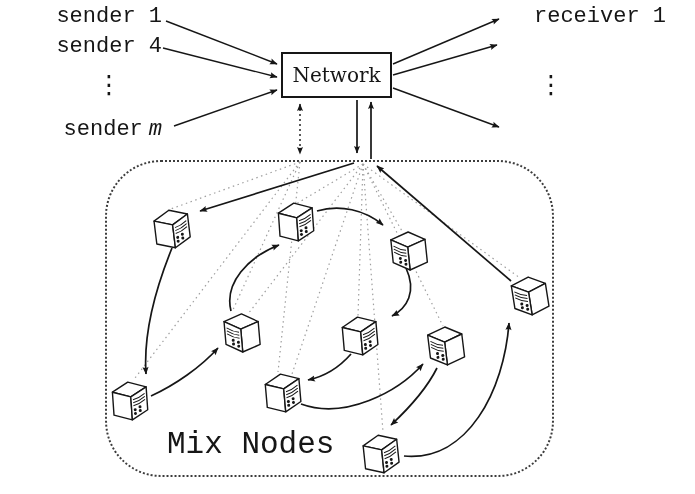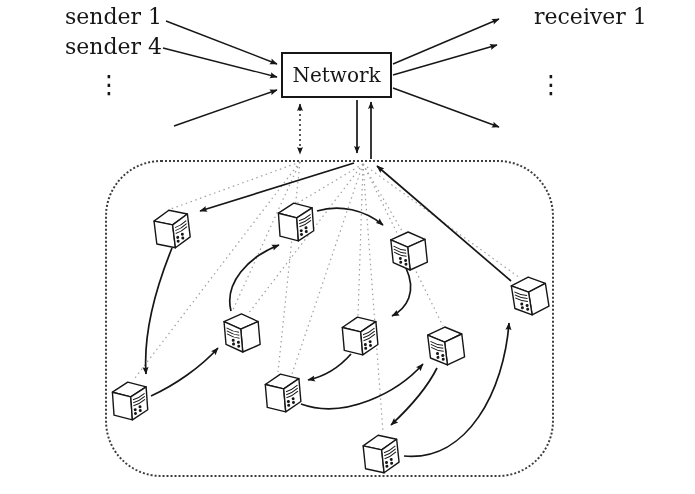--- a/index.html
+++ b/index.html
@@ -1,21 +1,21 @@
 <!DOCTYPE html>
 <html><head>
 <meta charset="utf-8">
 <style>
   html,body{margin:0;padding:0;background:#fff;}
   #figure{
     position:relative;width:695px;height:494px;background:var(--bg,#fff);
     font-family:"DejaVu Serif","Liberation Serif",serif;color:var(--ink,#161616);
     overflow:hidden;
   }
-  .label{position:absolute;font-size:22px;line-height:26px;white-space:nowrap;}
+  .label{position:absolute;font-size:22px;line-height:26px;white-space:nowrap;font-family:Liberation Mono, monospace;}
   .sender-label{left:18px;width:144px;text-align:right;}
   .receiver-label{left:534px;width:170px;text-align:left;}
   .mvar{font-style:italic;padding-left:6px;}
   .mvar:empty{display:none;padding-left:0;}
   .vdots{position:absolute;width:34px;text-align:center;font-size:25px;line-height:26px;
          font-family:"DejaVu Sans","Liberation Sans",sans-serif;}
   #handler-box{
     position:absolute;left:281px;top:52px;width:111px;height:46px;box-sizing:border-box;
     border:2px solid var(--ink,#161616);background:#fff;
     display:flex;flex-direction:column;align-items:center;justify-content:center;
@@ -36,29 +36,31 @@
   .node .dot{fill:var(--ink,#161616);stroke:none;}
 </style>
 </head>
 <body>
 
 <div id="figure" style="--ink: #161616; --fan: #9f9f9f; --bg: #ffffff;">
 
   <div class="label sender-label" style="top:4px"><span>sender 1</span></div>
   <div class="label sender-label" style="top:34px"><span>sender 4</span></div>
   <div class="vdots" style="left:92px;top:72px">⋮</div>
+  <div class="label sender-label" style="top:117px"><span>sender</span><span class="mvar">m</span></div>
 
   <div class="label receiver-label" style="top:4px"><span>receiver 1</span></div>
   <div class="vdots" style="left:534px;top:72px">⋮</div>
 
   <div id="handler-box">
     <span>Network</span>
   </div>
 
   <div id="mix-area"></div>
+  <div id="mix-area-label" class="label">Mix Nodes</div>
 
   <svg id="diagram-svg" width="695" height="494" viewBox="0 0 695 494">
     <defs>
       <marker id="arrow" viewBox="0 0 10 8" refX="8.6" refY="4" markerWidth="8.5" markerHeight="6.8" orient="auto-start-reverse" markerUnits="userSpaceOnUse">
         <path d="M0.3,0.4 L9.3,4 L0.3,7.6 Q2.6,4 0.3,0.4 Z" fill="#161616"></path>
       </marker>
     </defs>
     <g id="fan-layer">
         <line x1="300" y1="162" x2="168" y2="210" class="fan"></line>
         <line x1="300" y1="162" x2="135" y2="378" class="fan"></line>

